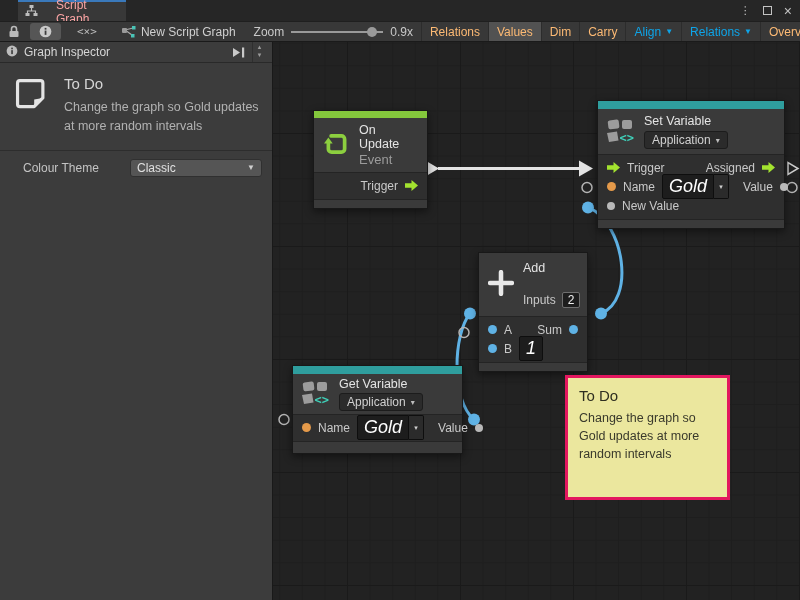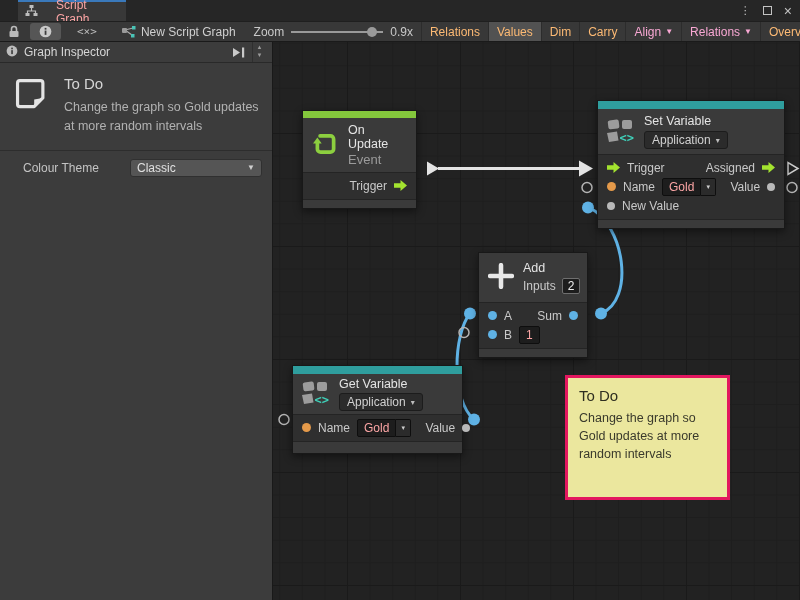--- a/index.html
+++ b/index.html
@@ -24,21 +24,21 @@
   .code-toggle { color:#bdbdbd; font-family:"DejaVu Sans Mono", monospace; font-size:11px; padding:0 14px; }
   .vdiv { width:1px; background:#2c2c2c; margin:2px 0; }
   .graph-crumb { display:flex; align-items:center; gap:5px; padding:0 10px; color:#d0d0d0; }
   .zoomgrp { display:flex; align-items:center; gap:7px; padding:0 8px; color:#c9c9c9; }
   .slider { position:relative; width:92px; height:14px; }
   .slider .track { position:absolute; top:6px; left:0; right:0; height:2px; background:#9a9a9a; }
   .slider .handle { position:absolute; top:2px; left:76px; width:10px; height:10px; border-radius:50%; background:#9a9a9a; }
   .tgroup { margin-left:auto; display:flex; align-items:stretch; }
   .tbtn { display:flex; align-items:center; gap:4px; padding:0 8px; color:#fdba74; border-left:1px solid #2c2c2c; }
   .tbtn.active { background:#525252; }
-  .tbtn.disabled { color:#f9a8d4; }
+  .tbtn.disabled { color:#0ea5e9; }
   .tbtn .dda { font-size:8px; }
 
   
   .content { flex:1; display:flex; min-height:0; }
 
   
   .inspector { width:273px; flex:0 0 auto; background:#3c3c3c; border-right:1px solid #191919; display:flex; flex-direction:column; }
   .insp-header { height:21px; background:#3c3c3c; border-bottom:1px solid #292929; display:flex; align-items:center; gap:6px; padding:0 6px; color:#d6d6d6; }
   .dock-ic { margin-left:auto; display:flex; align-items:center; color:#c9c9c9; }
   .scrollarrows { display:flex; flex-direction:column; align-items:center; width:14px; color:#9a9a9a; font-size:6px; line-height:1.3; border-left:1px solid #2f2f2f; height:100%; justify-content:center; }
@@ -73,21 +73,21 @@
   .nfooter { height:9px; background:#3a3a3a; border-top:1px solid #242424; }
   .prow { display:flex; align-items:center; gap:7px; height:19px; padding:0 9px; color:#c9c9c9; font-size:12px; }
   .prow .sp { flex:1; }
   .dot { width:9px; height:9px; border-radius:50%; display:inline-block; flex:0 0 auto; }
   .dot.orange { background:#e59a4a; }
   .dot.blue { background:#5fb2e5; }
   .dot.grey { background:#b9b9b9; width:8px; height:8px; }
   .pill { background:#2b2b2b; border:1px solid #1c1c1c; border-radius:3px; padding:1px 7px; color:#d0d0d0;
           display:inline-flex; align-items:center; gap:5px; font-size:12px; margin-top:3px; }
   .pill .dda { font-size:8px; color:#bdbdbd; }
-  .vbox { background:#1d1d1d; border:1px solid #0e0e0e; border-radius:2px; padding:1px 6px; color:#fca5a5; font-size:12px; }
+  .vbox { background:#1d1d1d; border:1px solid #0e0e0e; border-radius:2px; padding:1px 6px; color:#ffffff; font-size:18px;font-style:italic; }
   .combo { display:inline-flex; align-items:stretch; }
   .combo .vbox { border-radius:2px 0 0 2px; }
   .combo .dbtn { background:#2b2b2b; border:1px solid #0e0e0e; border-left:none; border-radius:0 2px 2px 0;
                  width:15px; display:flex; align-items:center; justify-content:center; font-size:7px; color:#cfcfcf; }
   .countbox { background:#1d1d1d; border:1px solid #6f6f6f; border-radius:2px; padding:0 5px; color:#eee; font-size:12px; height:16px; display:inline-flex; align-items:center; }
 
   .sticky { position:absolute; background:#ebe79e; border:3px solid #e3175f; padding:9px 11px; }
   .sticky-title { font-size:15px; color:#2e2e20; margin-bottom:5px; }
   .sticky-body { font-size:12.5px; color:#3a3a2c; line-height:1.45; max-width:148px; }
 </style>
@@ -229,21 +229,21 @@
         <circle cx="519" cy="145" r="5" fill="none" stroke="#b5b5b5" stroke-width="1.5"></circle>
 
         <circle cx="197" cy="271" r="6" fill="#5fb2e5"></circle>
         <circle cx="191" cy="290" r="5" fill="none" stroke="#b5b5b5" stroke-width="1.5"></circle>
         <circle cx="328" cy="271" r="6" fill="#5fb2e5"></circle>
 
         <circle cx="11" cy="377" r="5" fill="none" stroke="#b5b5b5" stroke-width="1.5"></circle>
         <circle cx="201" cy="377" r="6" fill="#5fb2e5"></circle>
       </svg>
 
-      <div class="node" style="left:29px; top:68px; width:115px;">
+      <div class="node" style="left:40px; top:68px; width:115px;">
         <div class="colorbar" style="background:#84c73c;"></div>
         <div class="nheader">
           <span>
             <svg width="27" height="26" viewBox="0 0 24 24">
                 <path d="M7 4.5 h9.5 a3 3 0 0 1 3 3 v9 a3 3 0 0 1 -3 3 h-9 a3 3 0 0 1 -3 -3 v-5.5" fill="none" stroke="#8ccf3f" stroke-width="3.4" stroke-linecap="round"></path>
                 <path d="M0.5 11.5 l4 -5.5 4 5.5z" fill="#8ccf3f"></path>
               </svg>
           </span>
           <div>
             <div class="ntitle">On Update</div>
@@ -314,21 +314,21 @@
 
       <div class="node" style="left:205px; top:210px; width:110px;">
         <div class="nheader" style="padding:8px 9px;">
           <span>
             <svg width="26" height="26" viewBox="0 0 24 24">
                 <path d="M12 2 v20 M2 12 h20" stroke="#e8e8e8" stroke-width="4.2" stroke-linecap="round"></path>
               </svg>
           </span>
           <div>
             <div class="ntitle">Add</div>
-            <div style="display:flex; align-items:center; gap:6px; margin-top:3px;">
+            <div style="display:flex; align-items:center; gap:6px; margin-top:17px;">
               <span style="color:#c9c9c9;">Inputs</span>
               <span class="countbox">2</span>
             </div>
           </div>
         </div>
         <div class="nbody">
           <div class="prow">
             <span class="dot blue"></span>
             <span>A</span>
             <span class="sp"></span>

